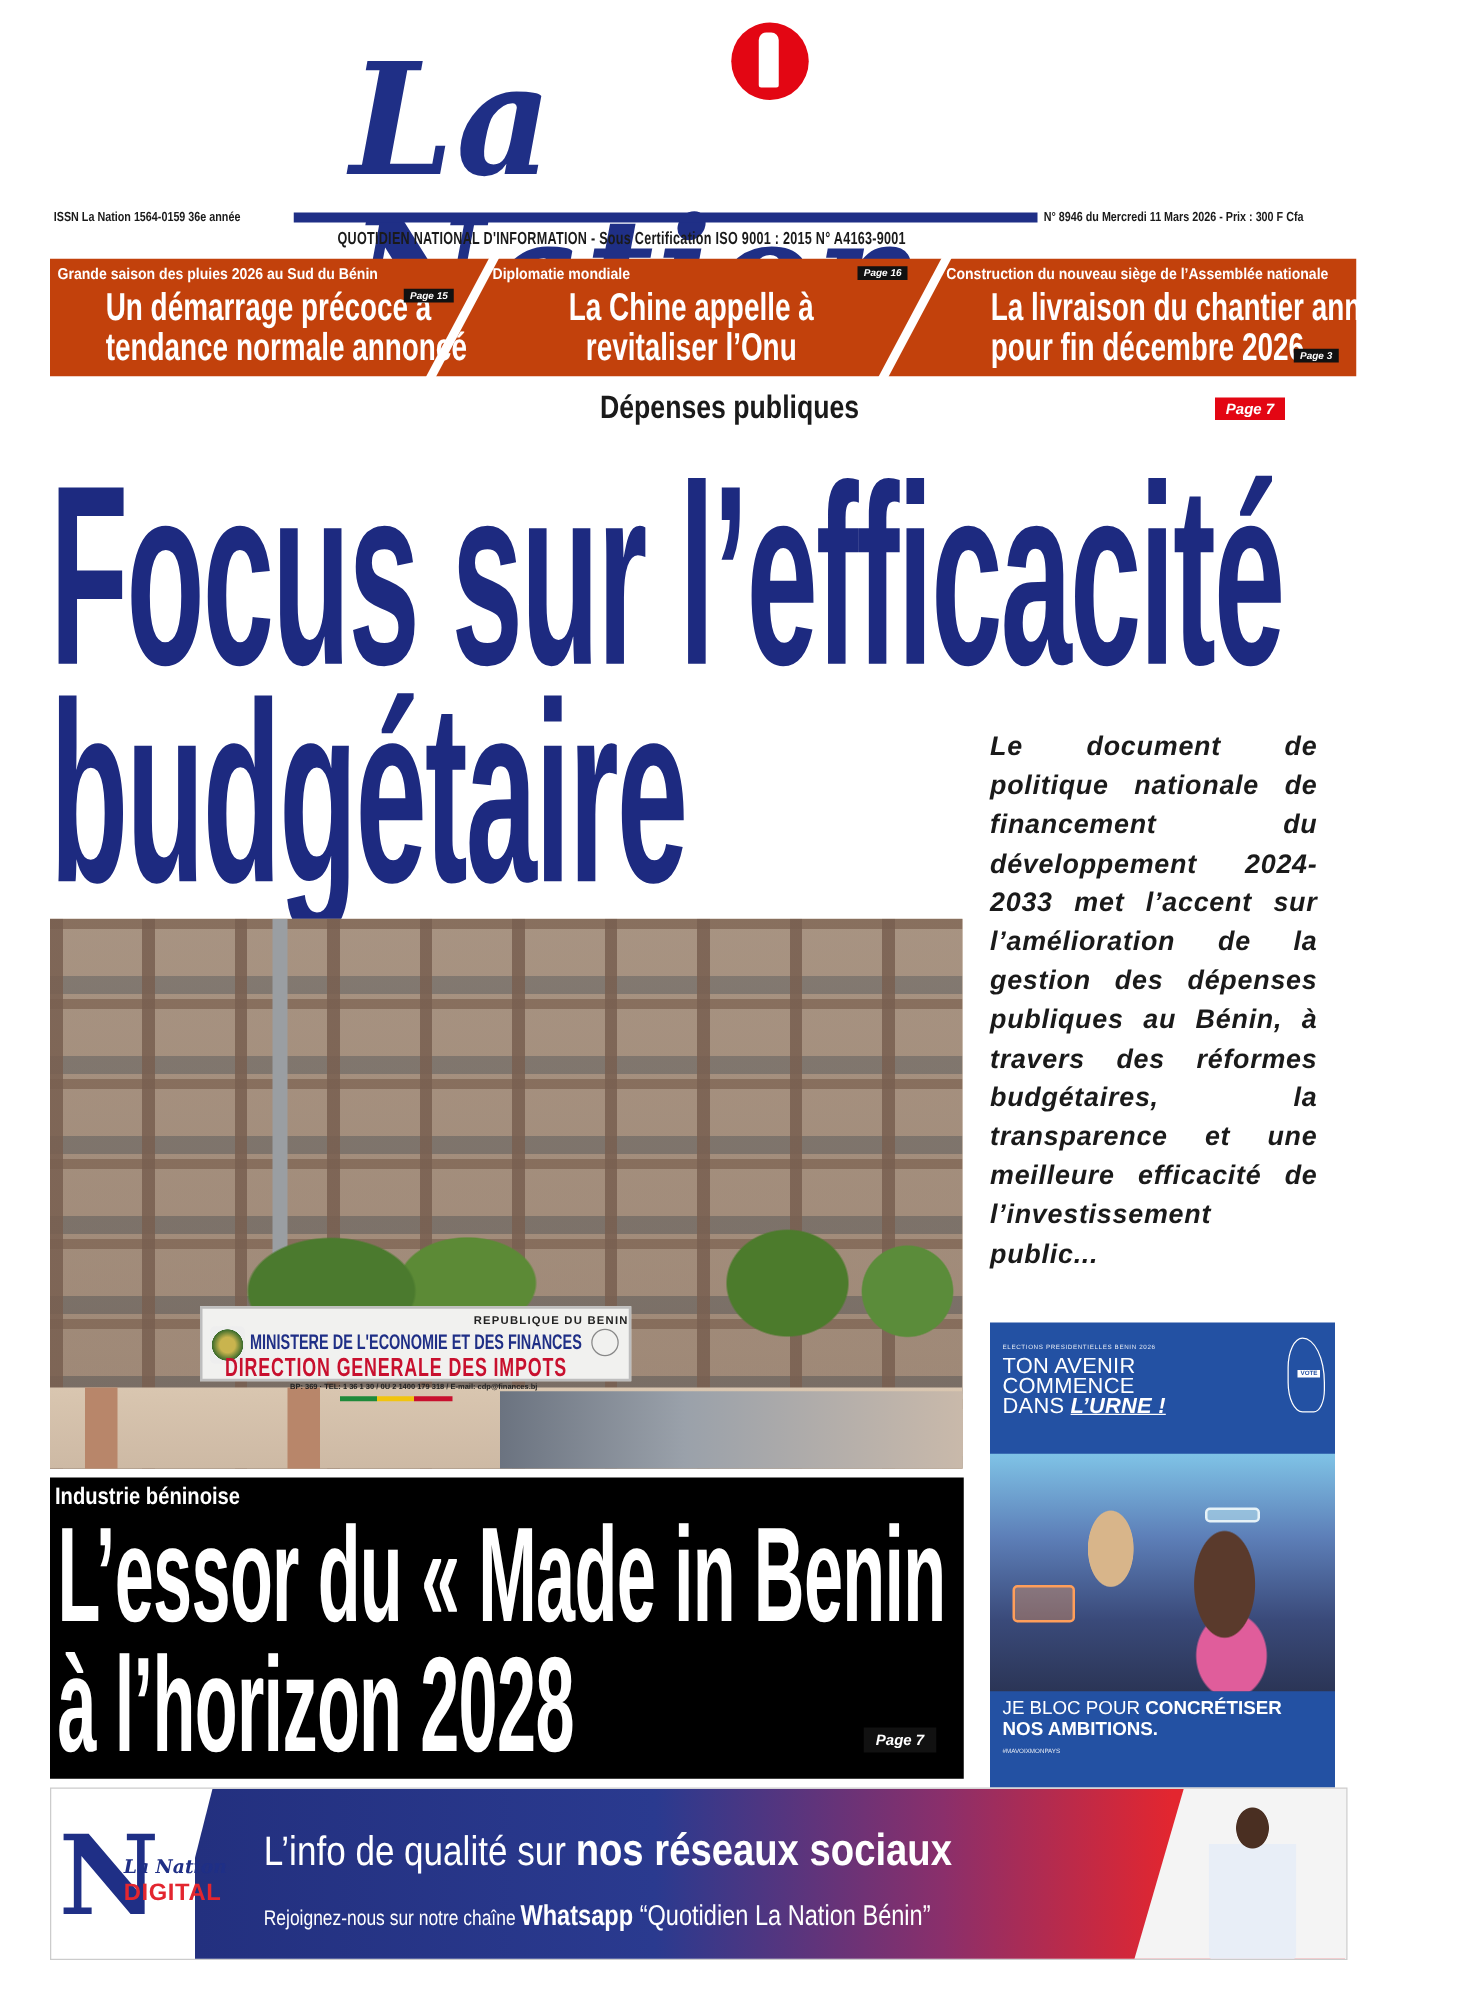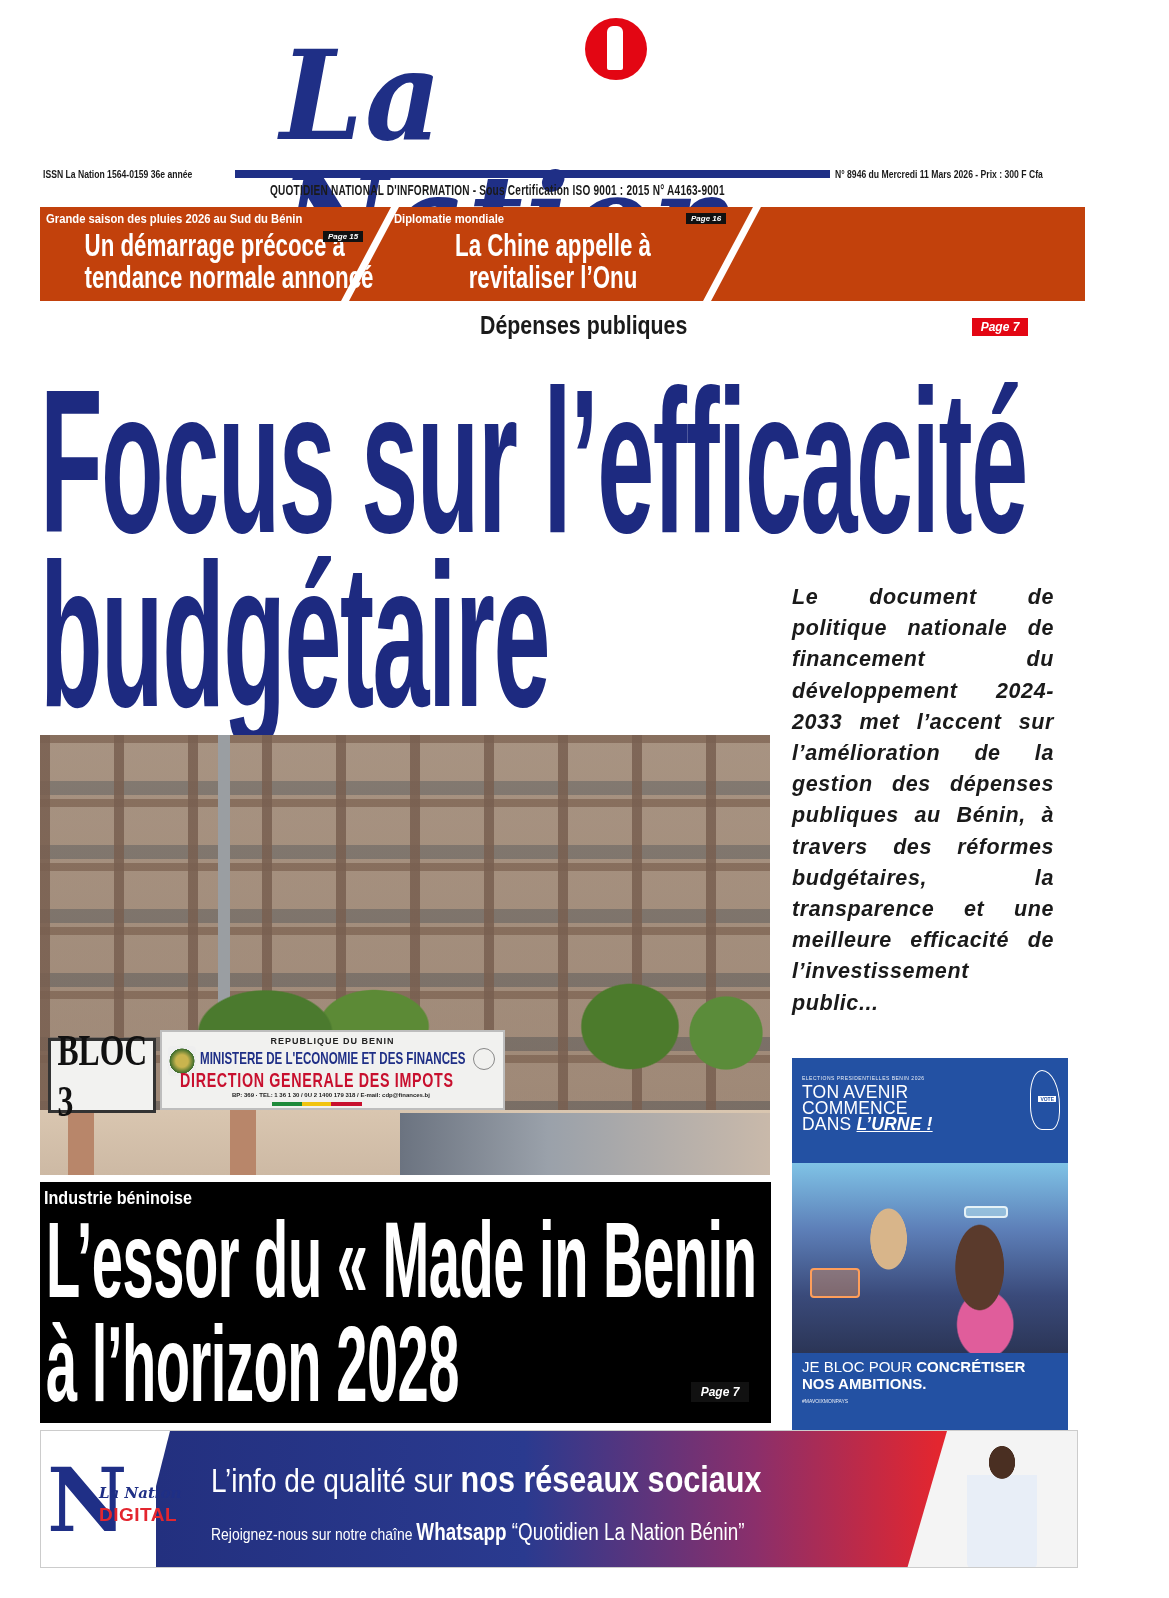--- a/index.html
+++ b/index.html
@@ -40,21 +40,21 @@
       repeating-linear-gradient(180deg, rgba(130,105,88,0.9) 0 8px, rgba(150,130,115,0.6) 8px 46px, rgba(80,80,82,0.55) 46px 60px, rgba(150,130,115,0.6) 60px 64px),
       linear-gradient(180deg, #c2ad98, #a88e78); }
   .pole { left: 178px; top: 0; width: 12px; height: 330px; background: #9a9ea2; }
   .trees { left: 110px; top: 220px; width: 640px; height: 130px; background:
       radial-gradient(ellipse 110px 70px at 18% 60%, #4b7a2e 60%, transparent 62%),
       radial-gradient(ellipse 90px 60px at 35% 55%, #5c8a36 60%, transparent 62%),
       radial-gradient(ellipse 80px 70px at 75% 55%, #4c7b2c 60%, transparent 62%),
       radial-gradient(ellipse 60px 60px at 90% 60%, #5b8c3a 60%, transparent 62%); }
   .bloc { left: 8px; top: 303px; width: 108px; height: 75px; background: #f2f2f0; border: 3px solid #333; display: flex; align-items: center; justify-content: center; }
   .bloc span { font-family: "Liberation Serif", serif; font-weight: bold; font-size: 44px; color: #111; transform: scaleX(0.72); }
-  .sign { left: 120px; top: 295px; width: 345px; height: 80px; background: #f1f1ef; border: 2px solid #bdbdbd; text-align: center; }
+  .sign { left: 120px; top: 310px; width: 345px; height: 60px; background: #f1f1ef; border: 2px solid #bdbdbd; text-align: right; }
   .sign .s1 { position: absolute; top: 4px; left: 0; right: 0; font-size: 9px; font-weight: bold; color: #222; letter-spacing: 1px; }
   .sign .s2 { position: absolute; top: 17px; left: 38px; font-size: 17px; font-weight: bold; color: #1f2f86; white-space: nowrap; transform: scaleX(0.68); transform-origin: left; }
   .sign .s3 { position: absolute; top: 36px; left: 18px; font-size: 21px; font-weight: bold; color: #c8102e; white-space: nowrap; transform: scaleX(0.68); transform-origin: left; letter-spacing: 1px; }
   .sign .s4 { position: absolute; top: 60px; left: 70px; font-size: 6px; font-weight: bold; color: #222; white-space: nowrap; }
   .sign .flag { position: absolute; top: 70px; left: 110px; width: 90px; height: 4px; background: linear-gradient(90deg, #1e8a3a 33%, #f1c40f 33% 66%, #c8102e 66%); }
   .sign .emblem { position: absolute; top: 14px; left: 6px; width: 28px; height: 30px; border-radius: 4px; background: radial-gradient(circle, #c9b44e 30%, #3b6b2b 60%, #eee 62%); }
   .sign .seal { position: absolute; top: 16px; right: 8px; width: 22px; height: 22px; border-radius: 50%; border: 1.5px solid #888; }
   .wall { left: 0; top: 375px; width: 730px; height: 65px; background: linear-gradient(180deg, #d9c6b0, #cdb9a4); }
   .wall::before { content: ""; position: absolute; left: 28px; top: 0; width: 26px; height: 65px; background: #b8866a; }
   .wall::after { content: ""; position: absolute; left: 190px; top: 0; width: 26px; height: 65px; background: #b8866a; }
@@ -126,38 +126,43 @@
   <div class="abs teaser" style="left:348px;width:350px;text-decoration:underline;">
     <div class="kicker" style="left:6px;">Diplomatie mondiale</div>
     <div class="head" style="left:0;width:330px;top:23px;">
       <div>La Chine appelle à</div>
       <div>revitaliser l’Onu</div>
     </div>
     <div class="pg-tag" style="left:298px;top:6px;">Page 16</div>
   </div>
   <div class="abs slash" style="left:688px;"></div>
 
+  <div class="abs teaser" style="left:705px;width:340px;">
+    <div class="kicker" style="left:12px;">Construction du nouveau siège de l’Assemblée nationale</div>
+    <div class="head" style="left:0;width:340px;top:23px;">
+      <div>La livraison du chantier annoncée</div>
+      <div>pour fin décembre 2026</div>
+    </div>
+    <div class="pg-tag" style="left:290px;top:72px;">Page 3</div>
+  </div>
 </div>
 
 <div class="abs dep-kicker">Dépenses publiques</div>
 <div class="abs page7-red">Page 7</div>
 <div class="abs headline" style="top:358px;">Focus sur l’efficacité</div>
 <div class="abs headline" style="top:532px;">budgétaire</div>
 
 <div class="abs intro">Le document de politique nationale de financement du développement 2024-2033 met l’accent sur l’amélioration de la gestion des dépenses publiques au Bénin, à travers des réformes budgétaires, la transparence et une meilleure efficacité de l’investissement public...</div>
 
 <div class="abs photo">
   <div class="building"></div>
   <div class="abs pole"></div>
   <div class="abs trees"></div>
   <div class="abs wall"></div>
   <div class="abs mural"></div>
-  <div class="abs bloc">
-      <span>BLOC 3</span>
-    </div>
   <div class="abs sign">
     <div class="emblem"></div>
     <div class="seal"></div>
     <div class="s1">REPUBLIQUE  DU  BENIN</div>
     <div class="s2">MINISTERE DE L'ECONOMIE ET DES FINANCES</div>
     <div class="s3">DIRECTION GENERALE DES IMPOTS</div>
     <div class="s4">BP: 369 · TEL: 1 36 1 30 / 0U 2 1400 179 318 / E-mail: cdp@finances.bj</div>
     <div class="flag"></div>
   </div>
 </div>

